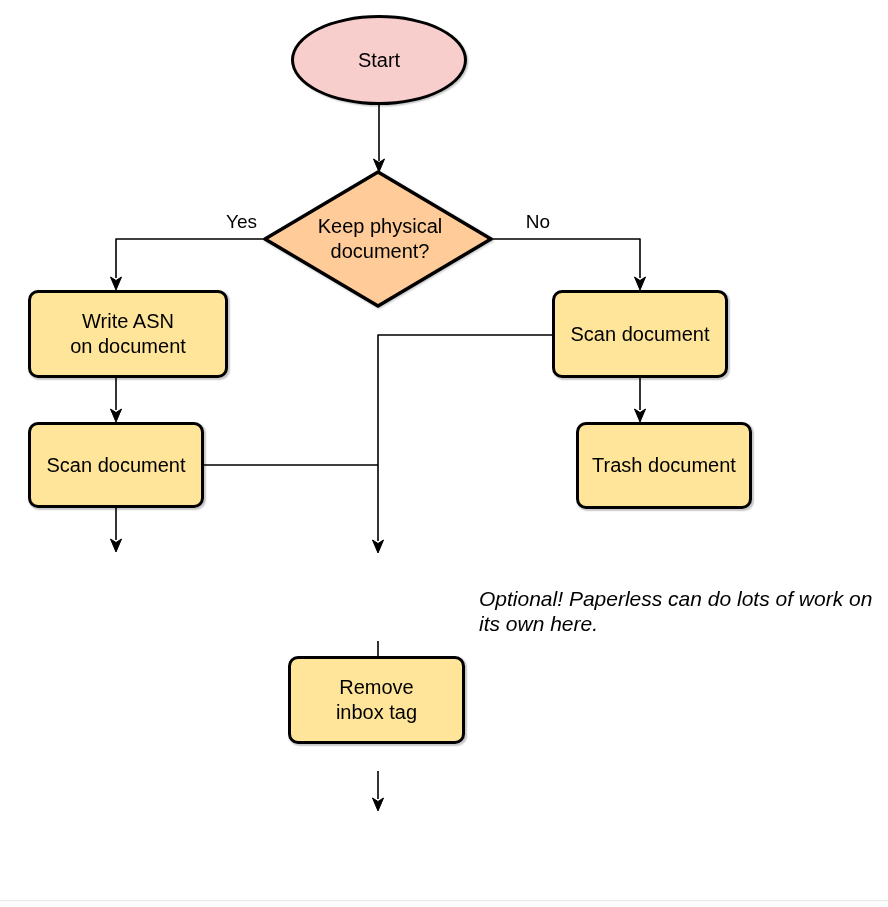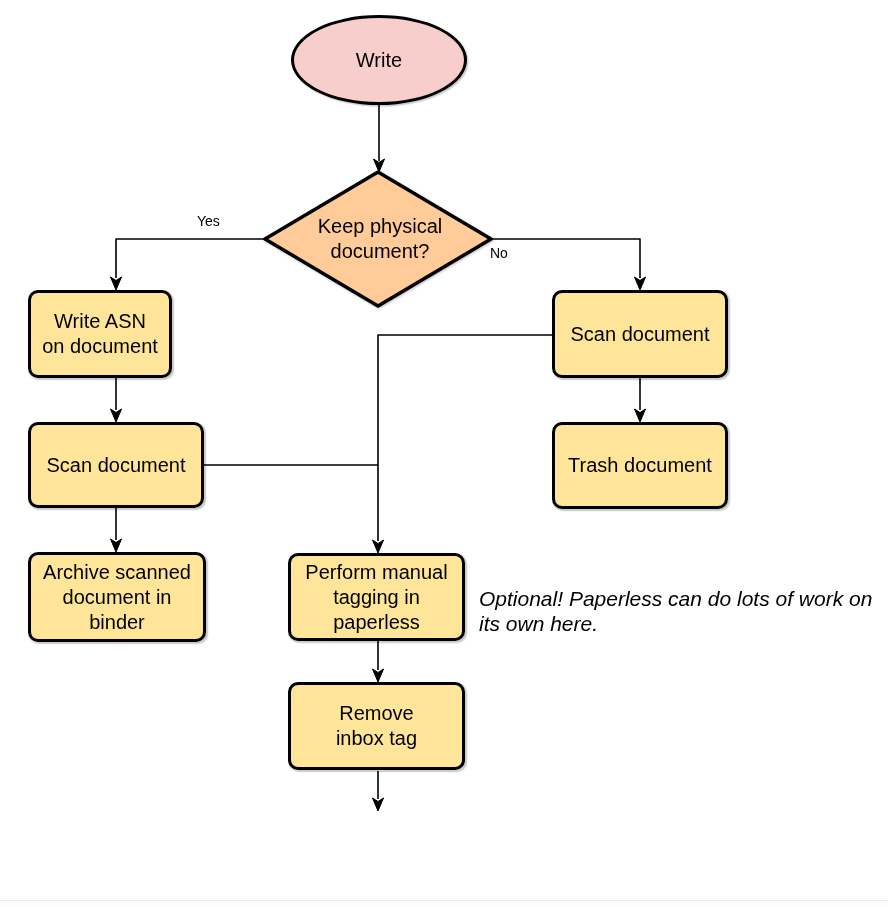--- a/index.html
+++ b/index.html
@@ -59,23 +59,23 @@
   }
   .decision-label {
     position: absolute;
     left: 268px; top: 172px;
     width: 224px; height: 134px;
     background: transparent;
     border: none;
   }
   .edge-label {
     position: absolute;
-    font-size: 14px;
+    font-size: 19px;
     line-height: 19px;
-    text-align: left;
+    text-align: right;
     z-index: 2;
   }
   .note {
     position: absolute;
     left: 479px; top: 586px;
     width: 406px;
     font-style: italic;
     font-size: 21px;
     line-height: 25px;
     z-index: 2;
@@ -141,47 +141,41 @@
       <path class="line" d="M378 641 L378 670"></path>
       <path class="arrowhead" d="M378 682 l-5.5 -13 l5.5 3.5 l5.5 -3.5 z"></path>
     </g>
 
     <g>
       <path class="line" d="M378 771 L378 799"></path>
       <path class="arrowhead" d="M378 811 l-5.5 -13 l5.5 3.5 l5.5 -3.5 z"></path>
     </g>
   </svg>
 
-  <div class="node terminal" style="left:291px; top:15px; width:176px; height:90px;">Write</div>
+  <div class="node terminal" style="left:291px; top:15px; width:176px; height:90px;">Start</div>
 
   <div class="node decision-label">Keep physical
 document?</div>
 
-  <div class="node process" style="left:28px; top:290px; width:144px; height:88px;">Write ASN
+  <div class="node process" style="left:28px; top:290px; width:200px; height:88px;">Write ASN
 on document</div>
 
   <div class="node process" style="left:28px; top:422px; width:176px; height:86px;">Scan document</div>
 
-  <div class="node process" style="left:28px; top:552px; width:178px; height:90px;">Archive scanned
-document in
-binder</div>
 
   <div class="node process" style="left:552px; top:290px; width:176px; height:88px;">Scan document</div>
 
-  <div class="node process" style="left:552px; top:422px; width:176px; height:87px;text-align:right;">Trash document</div>
+  <div class="node process" style="left:576px; top:422px; width:176px; height:87px;text-align:right;">Trash document</div>
 
-  <div class="node process" style="left:288px; top:553px; width:177px; height:88px;">Perform manual
-tagging in
-paperless</div>
 
-  <div class="node process" style="left:288px; top:682px; width:177px; height:88px;">Remove
+  <div class="node process" style="left:288px; top:656px; width:177px; height:88px;">Remove
 inbox tag</div>
 
 
   <div class="edge-label" style="left:197px; top:212px; width:60px;">Yes</div>
 
-  <div class="edge-label" style="left:490px; top:212px; width:60px;margin-top:32px;">No</div>
+  <div class="edge-label" style="left:490px; top:212px; width:60px;">No</div>
 
   <div class="note">Optional! Paperless can do lots of work on its own here.</div>
 
   <div class="bottom-divider"></div>
 
 </div>
 
 </body></html>

